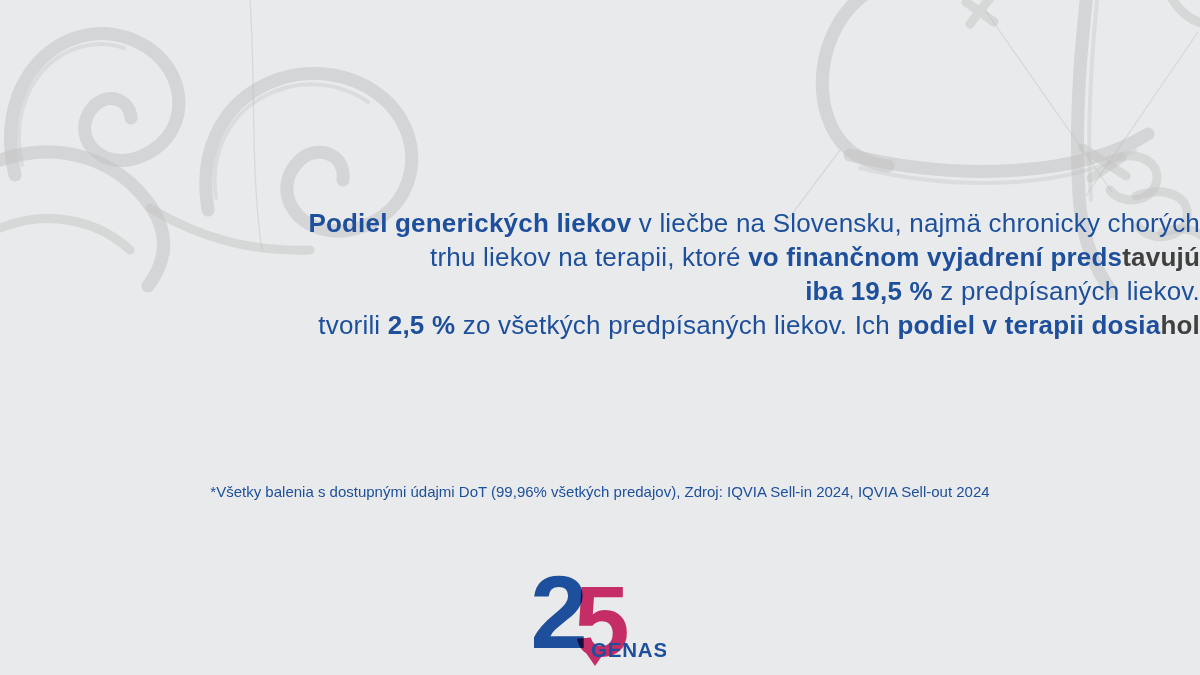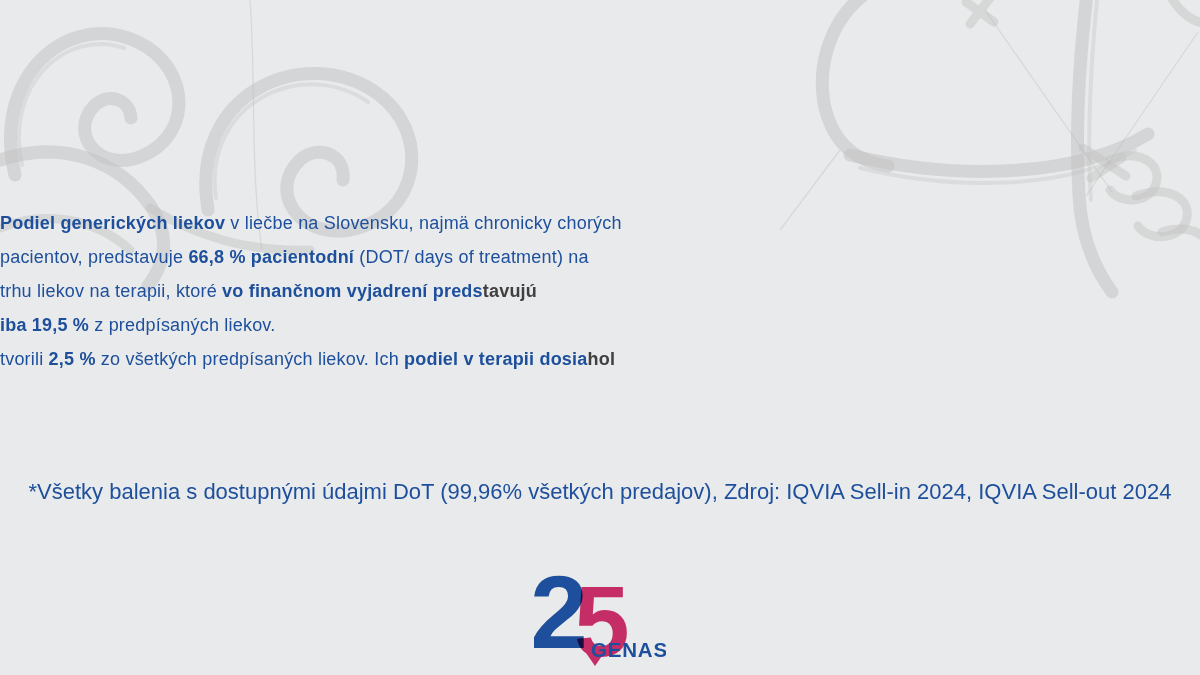--- a/index.html
+++ b/index.html
@@ -17,37 +17,37 @@
   .sketch { stroke: #c3c3c4; fill: none; stroke-linecap: round; stroke-linejoin: round; }
   .sketch.thick { stroke-width: 13; opacity: 0.55; }
   .sketch.mid { stroke-width: 9; opacity: 0.5; }
   .sketch.echo { stroke-width: 4; opacity: 0.35; }
   .crease { stroke: #b7b7b8; stroke-width: 1.3; opacity: 0.35; fill: none; }
 
   .content {
     position: absolute;
     left: 0; right: 0;
     top: 206px;
-    text-align: left;
+    text-align: right;
     color: #1d4f9c;
-    font-size: 18px;
+    font-size: 26px;
     line-height: 34px;
     letter-spacing: 0.2px;
   }
   .line { white-space: pre; }
   .b { font-weight: bold; }
   .lt { color: #404040; }
 
   .footnote {
     position: absolute;
     left: 0; right: 0;
     top: 479px;
     text-align: center;
     color: #1d4f9c;
-    font-size: 22px;
+    font-size: 15px;
     line-height: 26px;
     white-space: pre;
   }
 
   .logo {
     position: absolute;
     left: 50%;
     top: 566px;
     transform: translateX(-50%);
   }
@@ -81,21 +81,20 @@
     <path class="sketch mid" d="M 311 178 L 342 158"></path>
     <path class="sketch mid" d="M 388 -8 C 402 18 420 28 442 22"></path>
     <path class="sketch mid" d="M 186 2 L 214 22 M 210 -2 L 190 24"></path>
     <path class="crease" d="M 205 10 L 332 192"></path>
     <path class="crease" d="M 418 32 L 306 196"></path>
     <path class="crease" d="M 60 150 L 0 230"></path>
   </svg>
 
   <div class="content">
     <div class="line"><span class="b">Podiel generických liekov</span><span> v liečbe na Slovensku, najmä chronicky chorých</span></div>
-    <div class="line"><span>pacientov, predstavuje </span><span class="b">66,8 % pacientodní</span><span> (DOT/ days of treatment) na</span></div>
     <div class="line"><span>trhu liekov na terapii, ktoré </span><span class="b">vo finančnom vyjadrení preds</span><span class="b lt">tavujú</span></div>
     <div class="line"><span class="b">iba 19,5 %</span><span> z predpísaných liekov.</span></div>
     <div class="line"><span>tvorili </span><span class="b">2,5 %</span><span> zo všetkých predpísaných liekov. Ich </span><span class="b">podiel v terapii dosia</span><span class="b lt">hol</span></div>
   </div>
 
   <div class="footnote">*Všetky balenia s dostupnými údajmi DoT (99,96% všetkých predajov), Zdroj: IQVIA Sell-in 2024, IQVIA Sell-out 2024</div>
 
   <svg class="logo" width="132" height="100" viewBox="0 0 132 100" aria-hidden="false">
     <text x="-4" y="82" font-family="Liberation Sans, sans-serif" font-size="104" font-weight="bold" fill="#1d4f9c">2</text>
     <text x="40" y="90" font-family="Liberation Sans, sans-serif" font-size="100" font-weight="bold" fill="#c52d66" style="mix-blend-mode:multiply">5</text>

